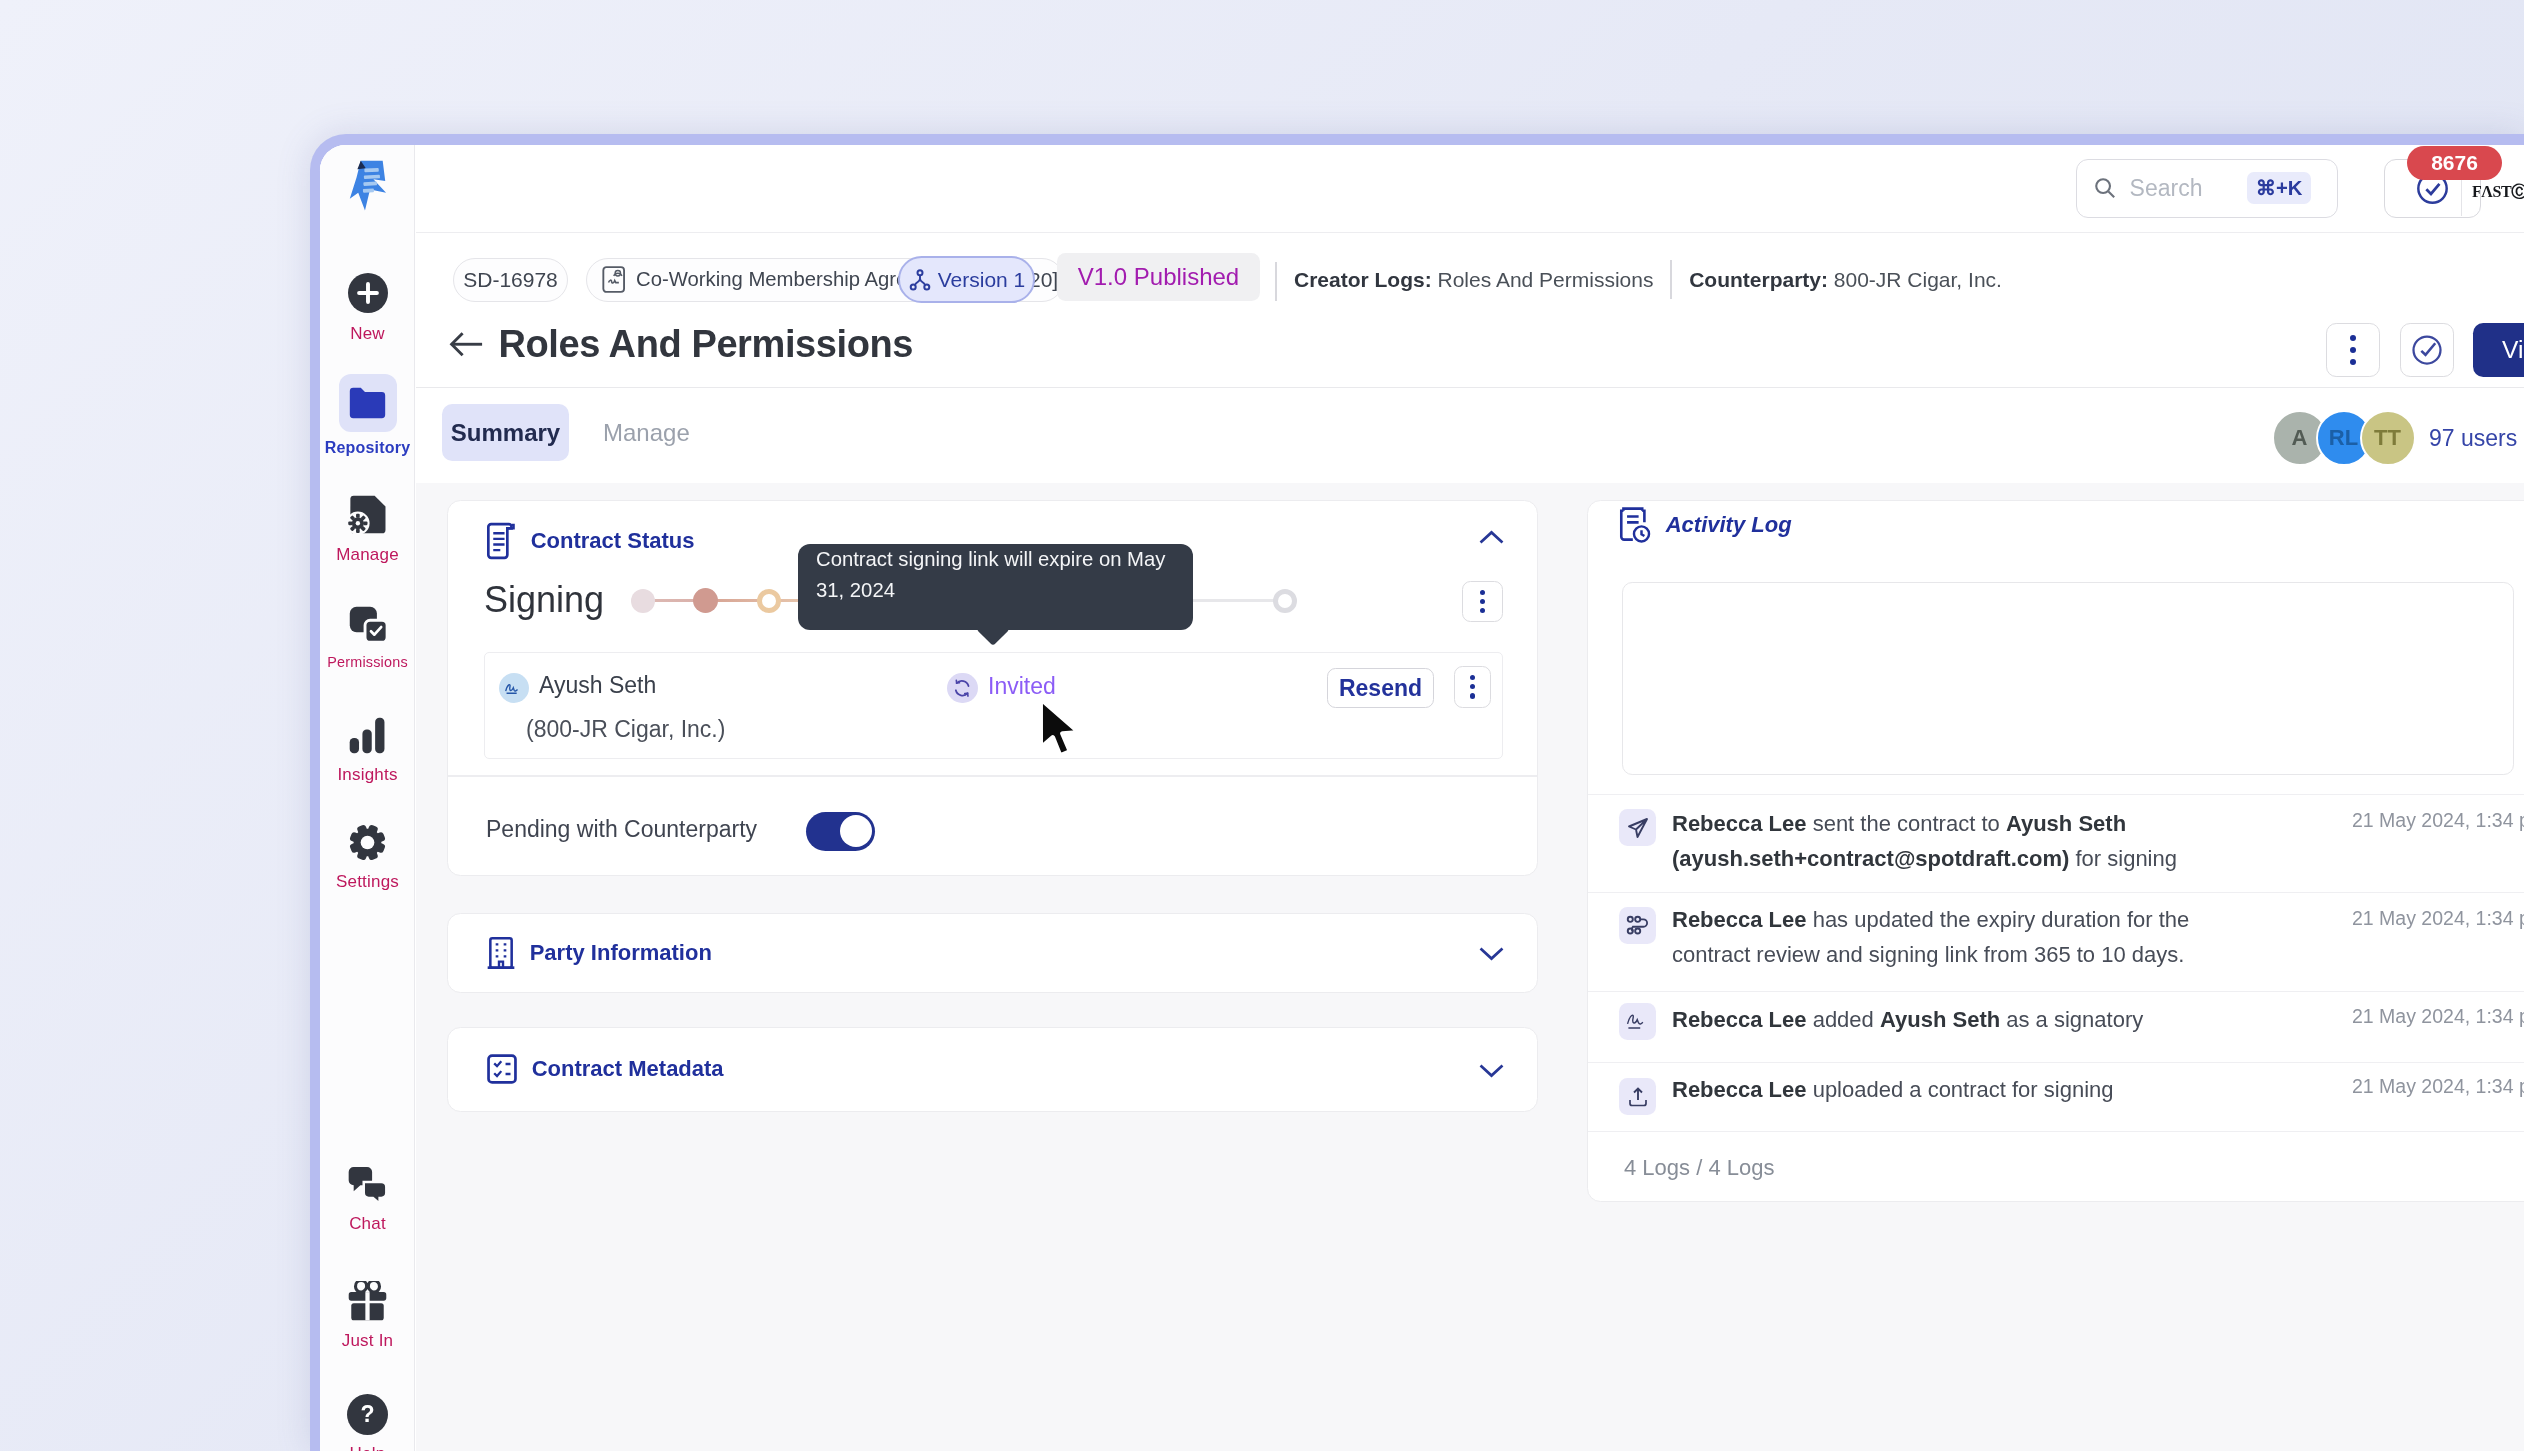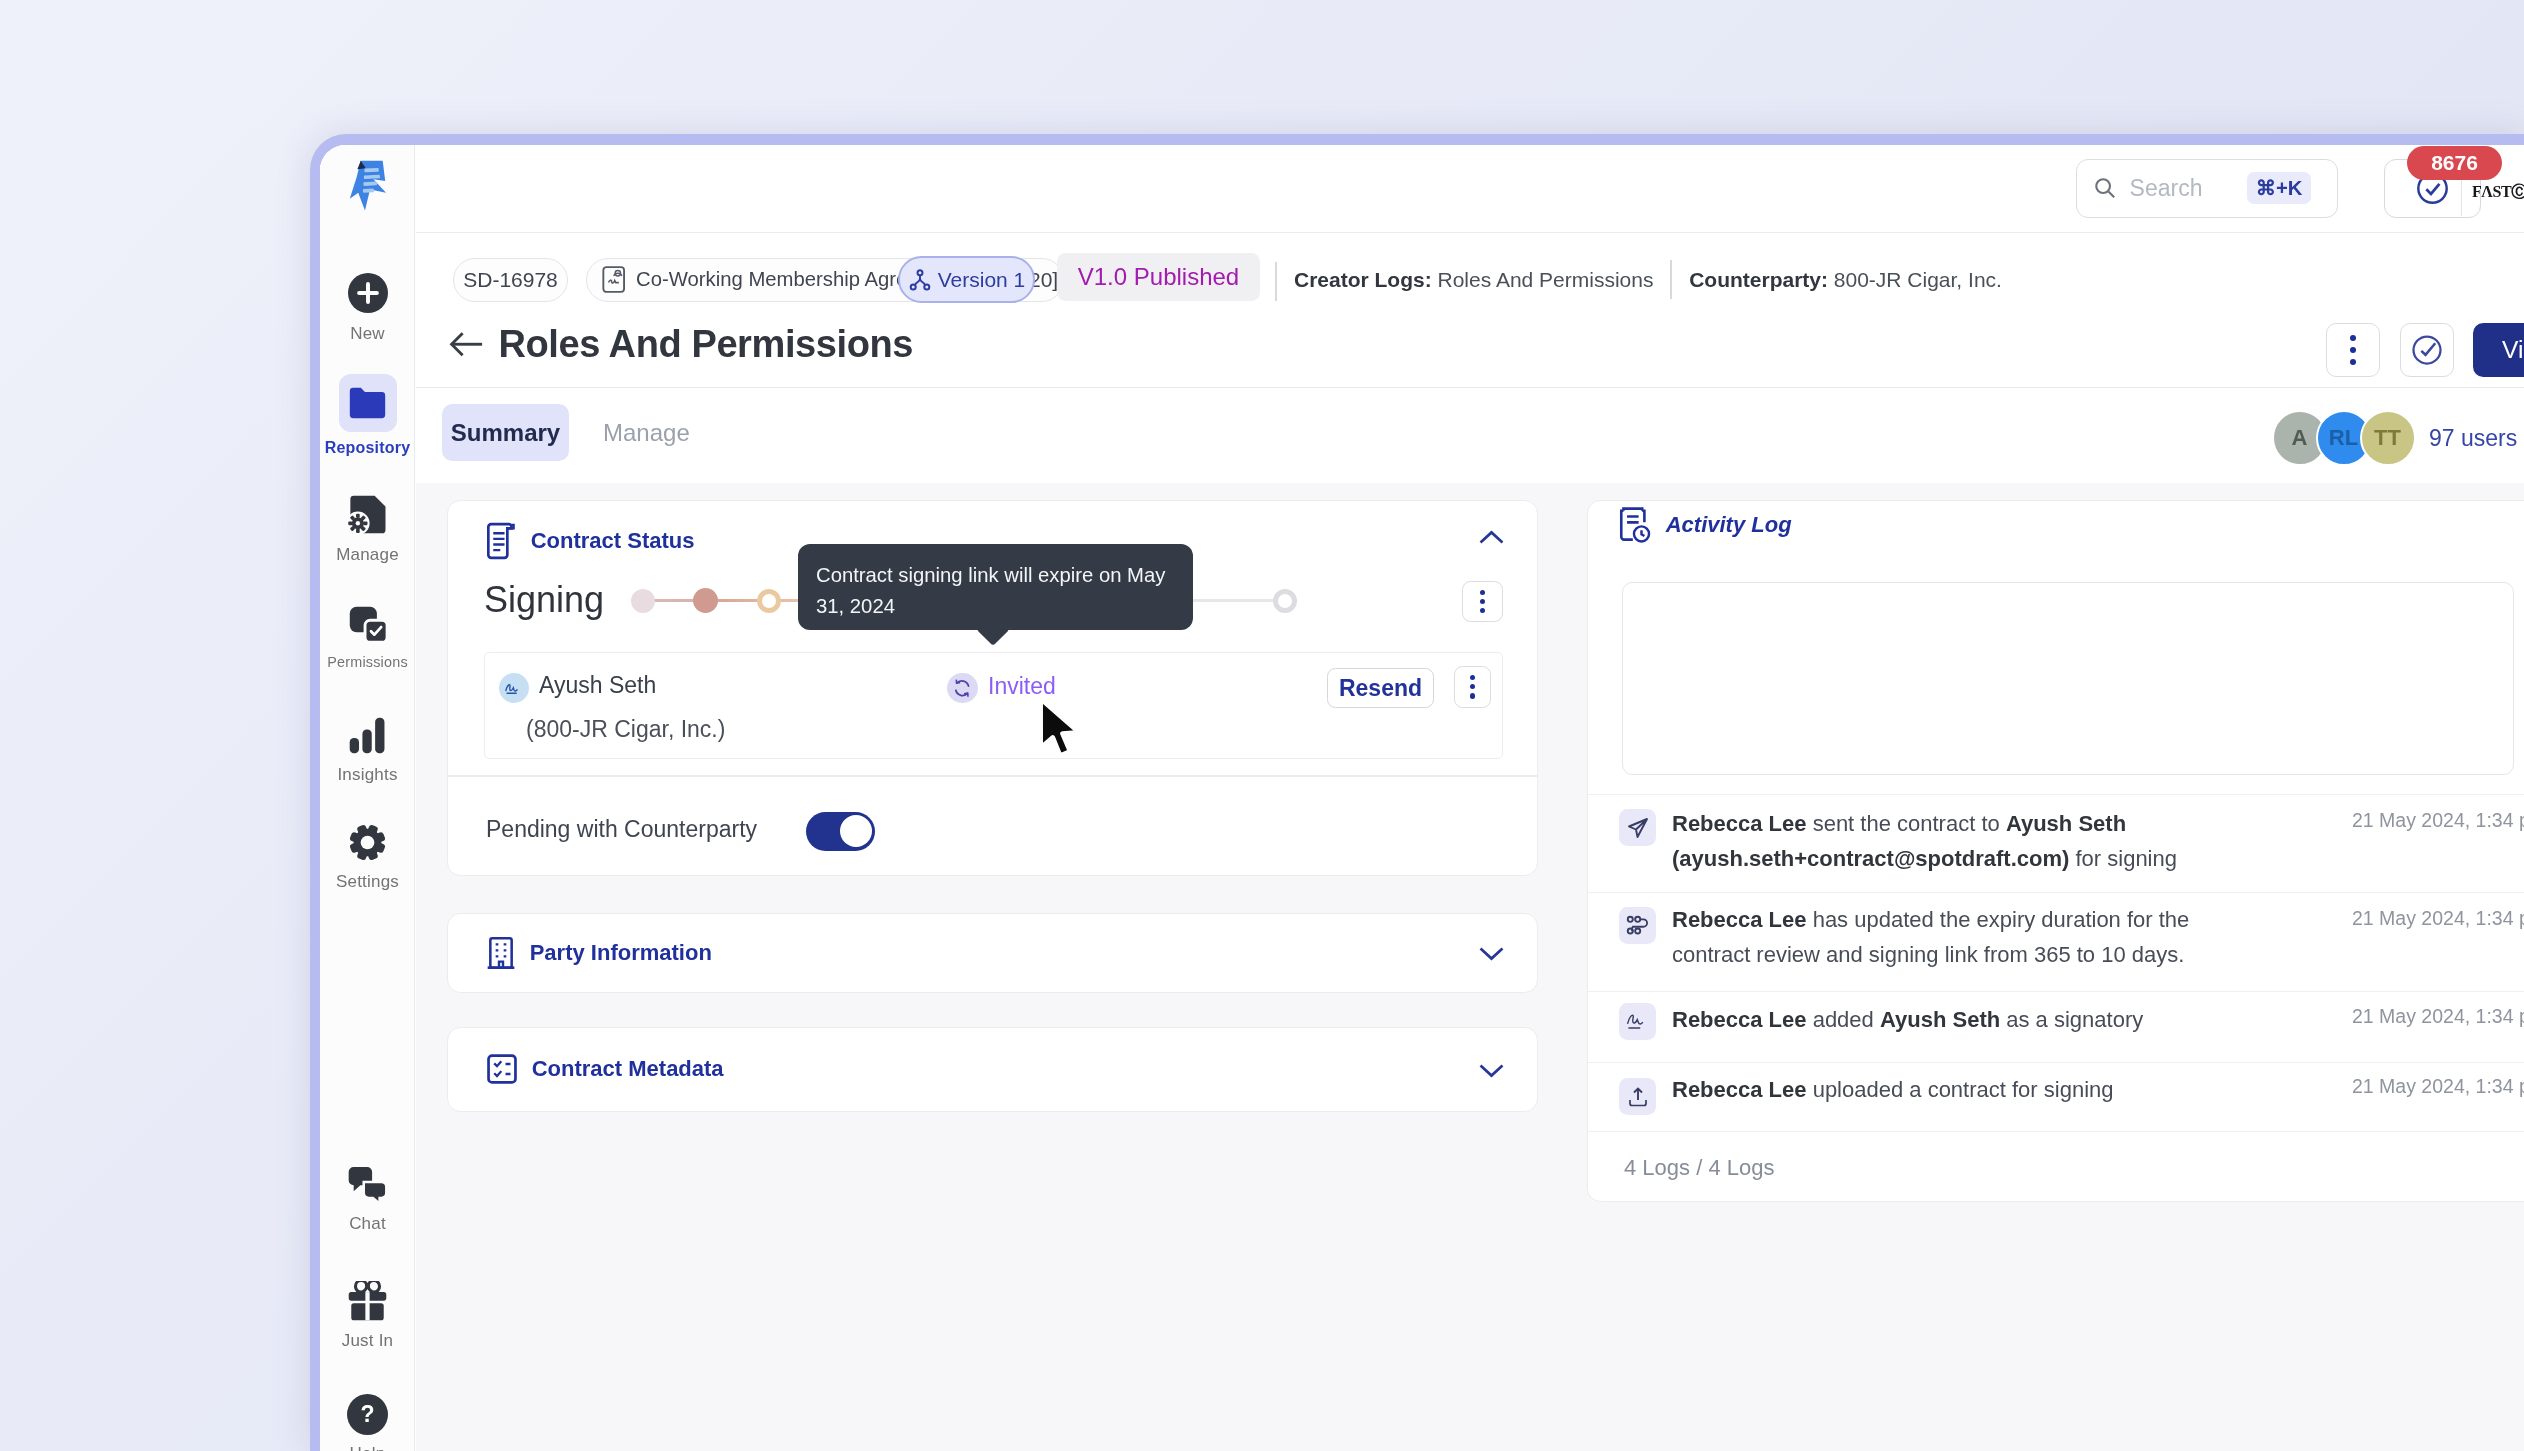--- a/index.html
+++ b/index.html
@@ -5,21 +5,21 @@
   * { margin:0; padding:0; box-sizing:border-box; }
   html,body { width:2525px; height:1451px; overflow:hidden; }
   body { font-family:"Liberation Sans", sans-serif; position:relative;
          background:linear-gradient(135deg,#eff1fa 0%,#e6e9f6 45%,#dde2f2 100%); }
   .window { position:absolute; left:310px; top:134px; width:2215px; height:1317px;
             background:#fff; border-left:10.2px solid #b6bcf0; border-top:11px solid #b6bcf0;
             border-top-left-radius:36px; box-shadow:0 0 34px rgba(90,100,160,.18); }
   .winin { position:absolute; left:0; top:0; right:0; bottom:0; border-top-left-radius:25.4px; overflow:hidden; background:#fff; }
   .sidebar { position:absolute; left:0; top:0; width:95px; height:100%; background:#fcfcfd; border-right:0.8px solid #e9e9ed; }
   .sitem { position:absolute; left:0; width:95px; text-align:center; }
-  .slabel { font-size:17px; color:#737373; letter-spacing:0.2px; }
+  .slabel { font-size:17px; color:#be185d; letter-spacing:0.2px; }
   .navbar { position:absolute; left:96px; top:0; right:0; height:88px; background:#fff; border-bottom:0.8px solid #ededf0; }
   .search { position:absolute; left:1660px; top:13.5px; width:262px; height:59px; border:1.7px solid #dcdce2; border-radius:12px; display:flex; align-items:center; padding:0 26px 0 15.2px; }
   .search .ph { color:#b3b8c1; font-size:23px; margin-left:12px; flex:1; }
   .kbd { background:#e9ebfb; color:#2b3b9e; font-size:20.3px; font-weight:600; border-radius:6.8px; padding:4.2px 8.5px; }
   .navchk { position:absolute; left:1968px; top:13.5px; width:97px; height:59px; border:1.7px solid #d9d9de; border-radius:12px; display:flex; align-items:center; justify-content:center; }
   .badge { position:absolute; left:1991px; top:0.8px; width:95px; height:34px; background:#d9484e; border-radius:17px; color:#fff; font-size:21px; font-weight:700; display:flex; align-items:center; justify-content:center; z-index:3; }
   .nvsep { position:absolute; left:2045px; top:15.2px; width:0.8px; height:56px; background:#e4e4e8; }
   .fclogo { position:absolute; left:2056px; top:37px; width:56px; height:18.6px; overflow:hidden; font-family:"Liberation Serif",serif; font-weight:700; font-size:16px; color:#16181c; letter-spacing:-0.4px; white-space:nowrap; }
   .hdr { position:absolute; left:96px; top:88px; right:0; height:155px; background:#fff; border-bottom:0.8px solid #e9e9ec; }
   .crumbs { position:absolute; left:37px; top:24.6px; height:44px; display:flex; align-items:center; white-space:nowrap; }
@@ -272,21 +272,21 @@
       <div style="position:absolute;left:309px;top:88px;width:24px;height:24px;border-radius:50%;background:#fff;border:5.1px solid #ebc9a0;"></div>
       <div style="position:absolute;left:825px;top:88px;width:24px;height:24px;border-radius:50%;background:#fff;border:5.1px solid #dcdce1;"></div>
       <div style="position:absolute;left:1014px;top:80px;width:41px;height:41px;border:1.7px solid #dcdce0;border-radius:8.5px;display:flex;align-items:center;justify-content:center;">
             <span class="dots3" style="gap:4.2px;">
               <i style="width:5.1px;height:5.1px;"></i>
               <i style="width:5.1px;height:5.1px;"></i>
               <i style="width:5.1px;height:5.1px;"></i>
             </span>
           </div>
 
-      <div style="position:absolute;left:350px;top:43px;width:395px;height:86px;background:#343b47;border-radius:12px;color:#f4f5f7;font-size:20.3px;font-weight:500;line-height:31px;padding:16px 0 0 18px;z-index:5;white-space:nowrap;">Contract signing link will expire on May<br>31, 2024</div>
+      <div style="position:absolute;left:350px;top:43px;width:395px;height:86px;background:#343b47;border-radius:12px;color:#f4f5f7;font-size:20.3px;font-weight:500;line-height:31px;padding:0 0 0 18px;z-index:5;white-space:nowrap;">Contract signing link will expire on May<br>31, 2024</div>
       <div style="position:absolute;left:533px;top:116px;width:24px;height:24px;background:#343b47;transform:rotate(45deg);border-radius:3.4px;z-index:4;"></div>
 
       <div style="position:absolute;left:36px;top:151px;width:1019px;height:107px;border:1.7px solid #ededf0;border-radius:5.1px;">
         <div style="position:absolute;left:13.5px;top:19.5px;width:30.5px;height:30.5px;border-radius:50%;background:#c7dff3;display:flex;align-items:center;justify-content:center;">
           <svg width="20.3" height="13.5" viewBox="0 0 24 16" fill="none" stroke="#2456a8" stroke-width="1.6">
                 <path d="M2 12 c2-8 6-10 5-5 c-1 5 2 6 4 1 l1 3 c1 2 3 0 4-1 M3 14.5 h12"></path>
               </svg>
         </div>
         <div style="position:absolute;left:54px;top:18.6px;font-size:23px;font-weight:500;color:#3a404b;">Ayush Seth</div>
         <div style="position:absolute;left:462px;top:19.5px;width:30.5px;height:30.5px;border-radius:50%;background:#dcd9f5;display:flex;align-items:center;justify-content:center;">

